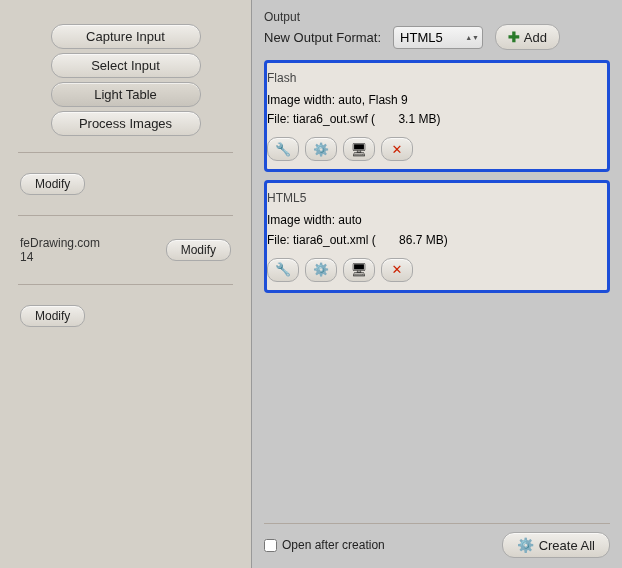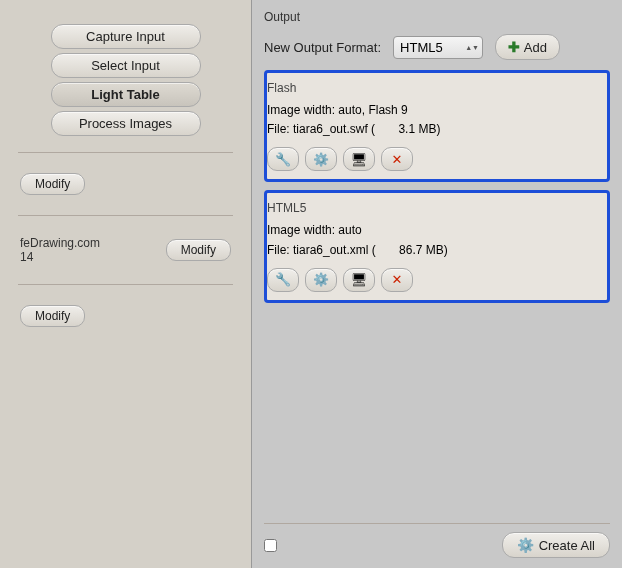--- a/index.html
+++ b/index.html
@@ -34,21 +34,21 @@
       border: 1px solid #aaa;
       border-radius: 12px;
       text-align: center;
       font-size: 13px;
       color: #222;
       cursor: pointer;
       box-shadow: inset 0 1px 0 rgba(255,255,255,0.6);
     }
     .nav-button.active {
       background: linear-gradient(to bottom, #dedad2, #c8c4bc);
-      font-weight: bold;
+      font-weight: normal;
     }
 
     .left-info-text {
       font-size: 12px;
       color: #333;
     }
 
     .modify-btn {
       display: inline-block;
       padding: 3px 14px;
@@ -66,21 +66,21 @@
       flex: 1;
       background: #c8c8c8;
       padding: 10px 12px;
       display: flex;
       flex-direction: column;
     }
 
     .output-label {
       font-size: 12px;
       color: #333;
-      margin-bottom: 10px;
+      margin-bottom: 0;
     }
 
     .new-output-row {
       display: flex;
       align-items: center;
       gap: 12px;
       margin-bottom: 10px;
     }
 
     .new-output-label {
@@ -329,19 +329,20 @@
       <button class="icon-btn" title="Configure">🔧</button>
       <button class="icon-btn" title="Settings">⚙️</button>
       <button class="icon-btn" title="Preview">🖥</button>
       <button class="icon-btn" title="Delete" style="color:#cc2200;">✕</button>
     </div>
   </div>
 
   <div class="bottom-bar">
     <div class="checkbox-row">
       <input type="checkbox" id="open-after" style="">
+      <label class="checkbox-label" for="open-after">Open after creation</label>
     </div>
     <button class="create-all-btn">
       <span class="create-icon">⚙️</span>
       <span>Create All</span>
     </button>
   </div>
 </div>
 
 </body></html>

